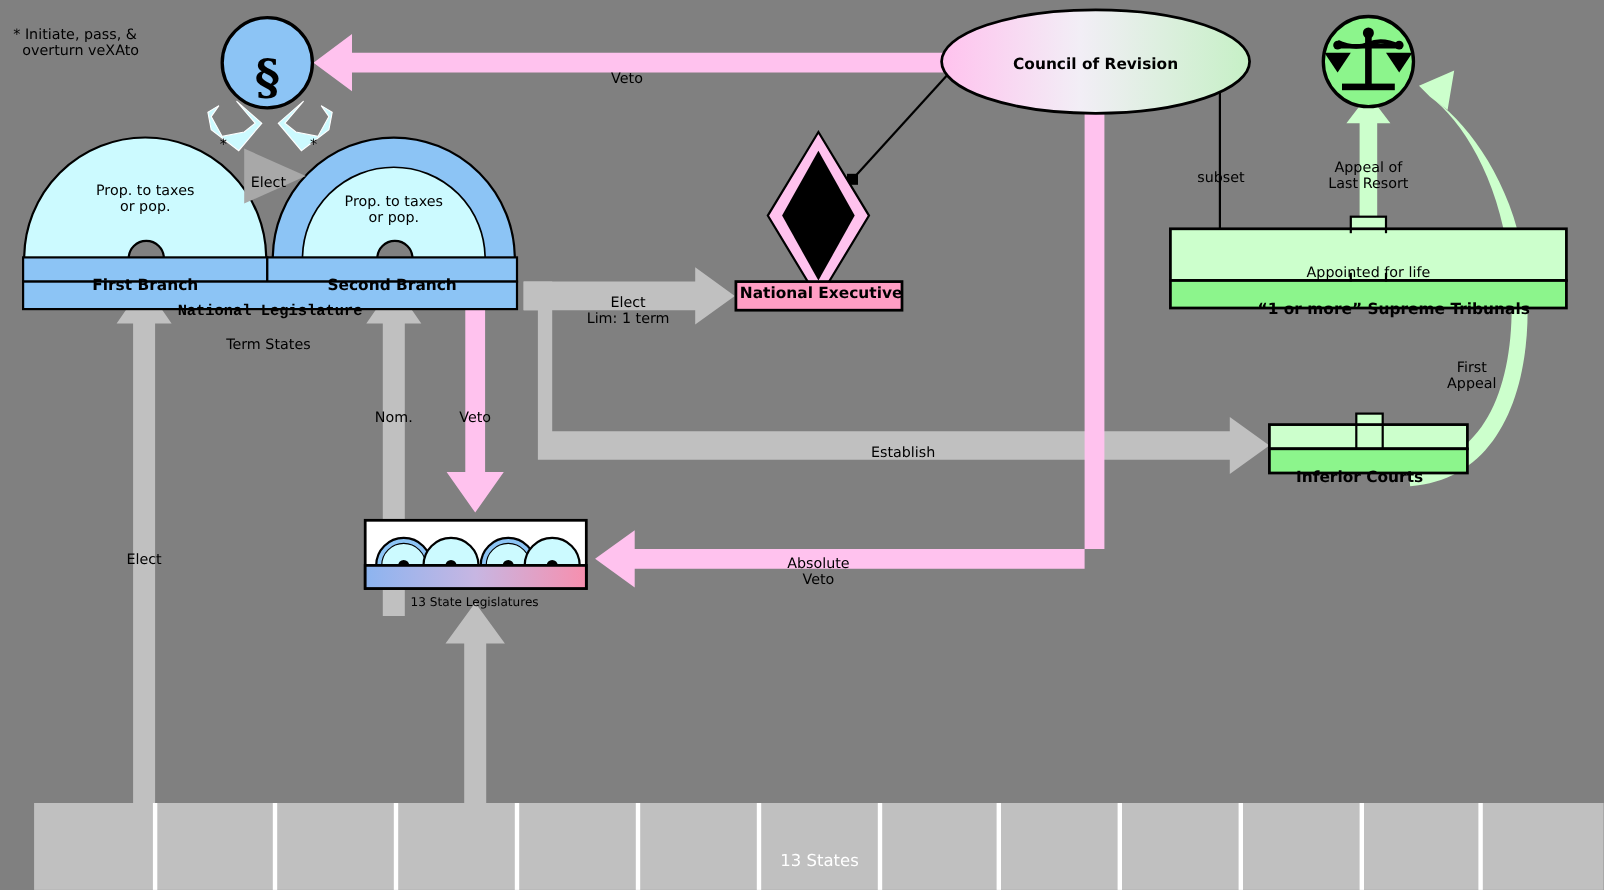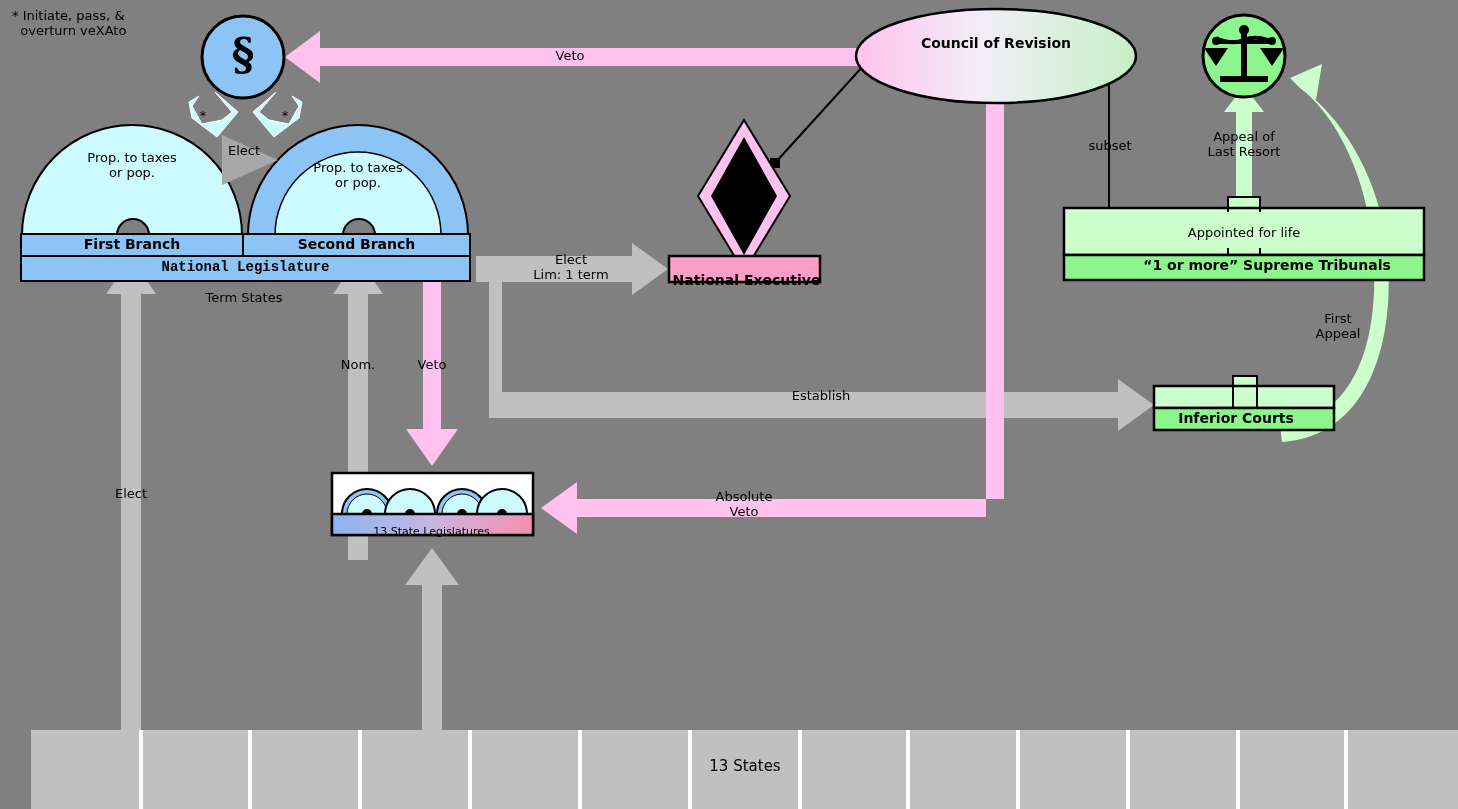--- a/index.html
+++ b/index.html
@@ -13,24 +13,25 @@
   #stage{position:absolute;left:0;top:0;width:1458px;height:809px;}
   #svgroot{position:absolute;left:0;top:0;width:1458px;height:809px;}
   .lbl{
     position:absolute;
     color:#000;
     font-size:13px;
     line-height:15px;
     text-align:center;
     white-space:pre;
     pointer-events:none;
+    margin-top:16px;
   }
   .lbl.bold{font-weight:bold;font-size:14px;}
   .lbl.small{font-size:11px;}
-  .lbl.white{color:#000000;font-size:15px;}
+  .lbl.white{color:#ffffff;font-size:15px;}
   .lbl.left{text-align:left;}
 </style>
 </head>
 <body>
 
 <div id="stage">
 
 <svg id="svgroot" viewBox="0 0 1458 809" xmlns="http://www.w3.org/2000/svg">
   <defs>
     <linearGradient id="councilGrad" x1="0" y1="0" x2="1" y2="0">
@@ -225,21 +226,21 @@
 
 <div class="lbl" style="left:101px;top:486px;width:60px;">Elect</div>
 
 <div class="lbl" style="left:328px;top:357px;width:60px;">Nom.</div>
 
 <div class="lbl" style="left:402px;top:357px;width:60px;">Veto</div>
 
 <div class="lbl" style="left:521px;top:252px;width:100px;">Elect
 Lim: 1 term</div>
 
-<div class="lbl bold" style="left:669px;top:273px;width:155px;">National Executive</div>
+<div class="lbl bold" style="left:669px;top:244px;width:155px;">National Executive</div>
 
 <div class="lbl bold" style="left:896px;top:36px;width:200px;">Council of Revision</div>
 
 <div class="lbl" style="left:1080px;top:138px;width:60px;">subset</div>
 
 <div class="lbl" style="left:1194px;top:129px;width:100px;">Appeal of
 Last Resort</div>
 
 <div class="lbl" style="left:1064px;top:225px;width:360px;">Appointed for life</div>
 <div class="lbl bold" style="left:1064px;top:258px;width:384px;padding-left:11px;">“1 or more” Supreme Tribunals</div>

